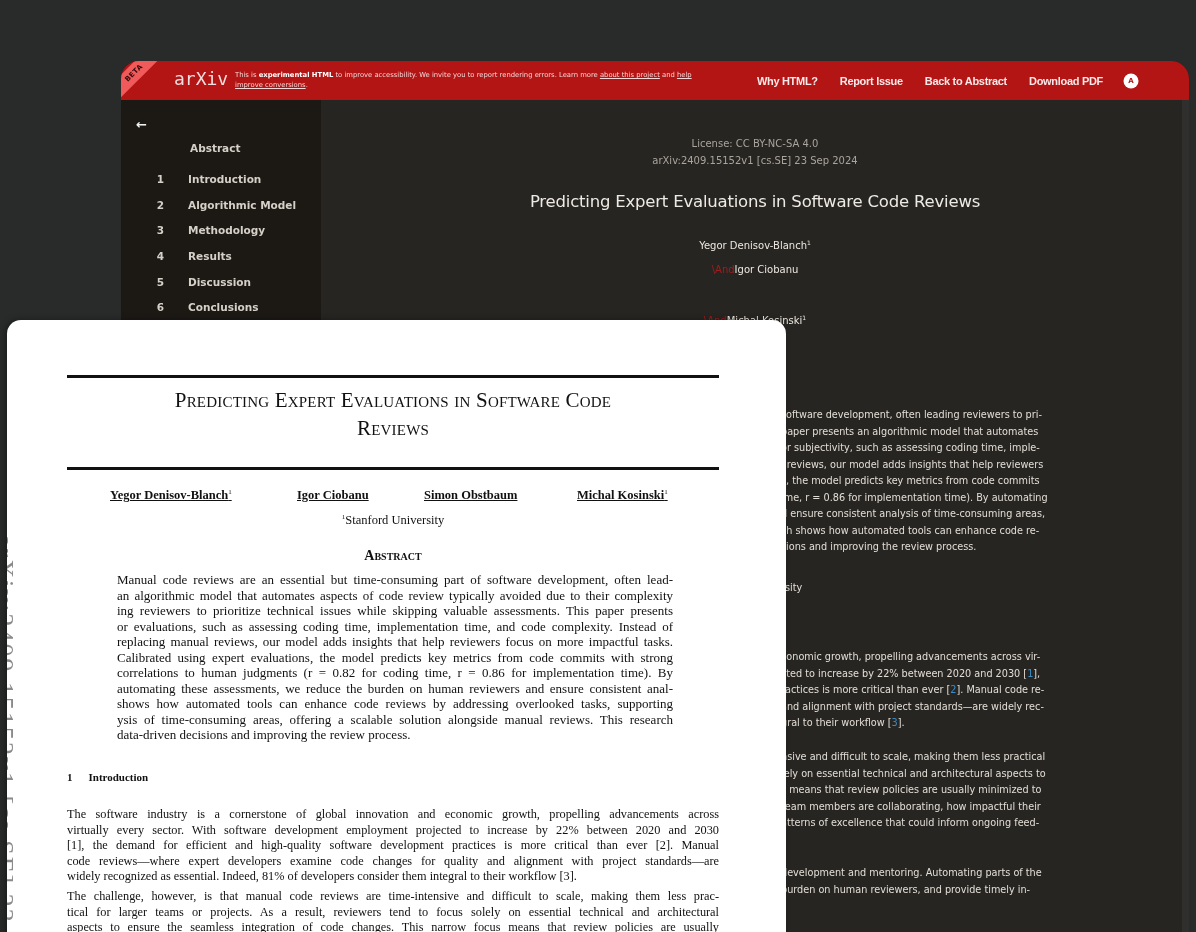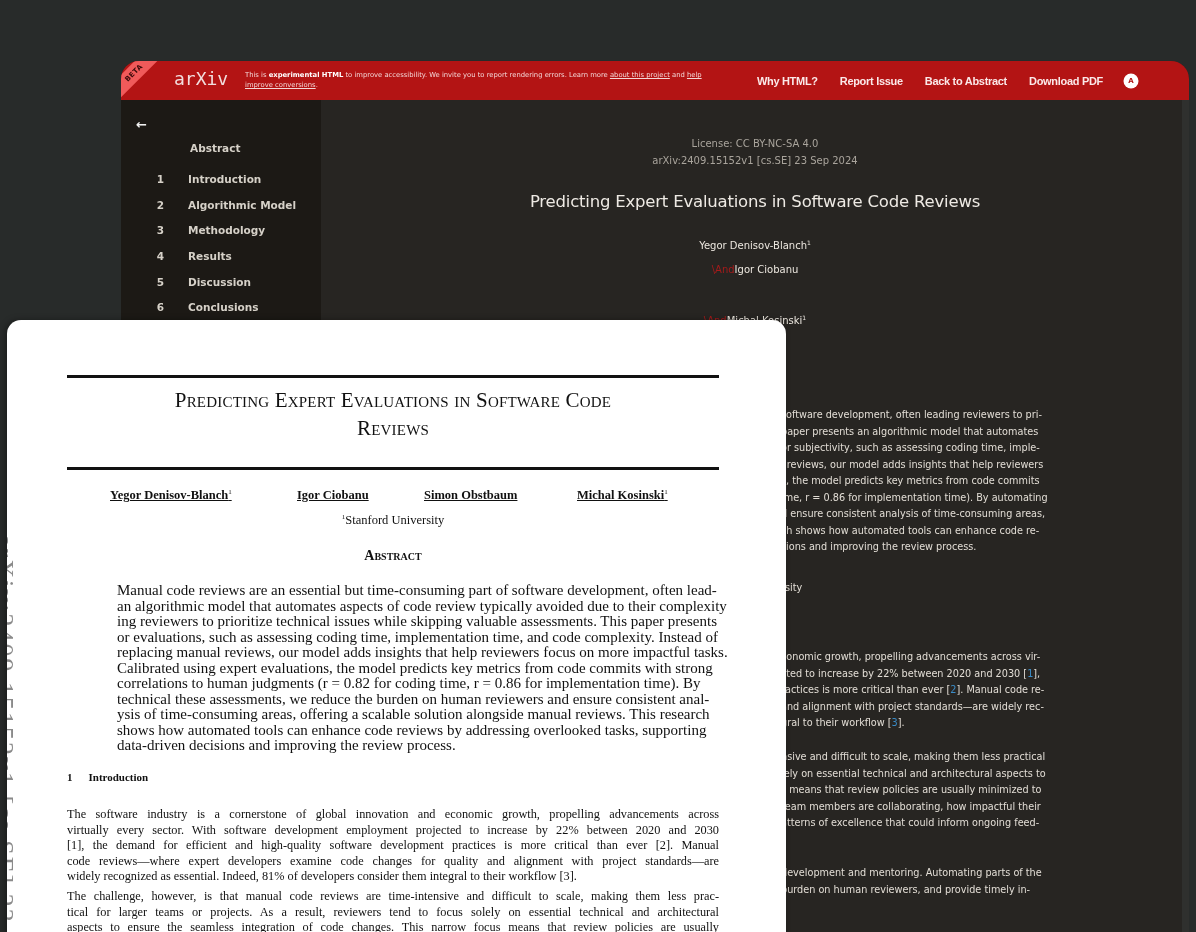--- a/index.html
+++ b/index.html
@@ -18,21 +18,21 @@
   .beta-ribbon {
     position: absolute; left: -22px; top: 4px; width: 70px; height: 16px;
     background: #f05a5a; transform: rotate(-45deg); text-align: center;
     font-size: 7px; font-weight: bold; color: #3a0a0a; line-height: 16px; letter-spacing: 0.5px;
   }
   .arxiv-logo {
     position: absolute; left: 53px; top: 7px; color: #f2dede; font-size: 18px;
     font-family: "DejaVu Sans Mono", monospace; letter-spacing: 0px;
   }
   .banner-text {
-    position: absolute; left: 124px; top: 9px; width: 480px;
+    position: absolute; left: 114px; top: 9px; width: 480px;
     font-size: 6.8px; line-height: 10px; color: #f3d6d6;
   }
   .banner-text b { color: #fff; }
   .banner-text u { color: #f3d6d6; }
   .nav-links {
     position: absolute; right: 0; top: 0; height: 39px; display: flex; align-items: center;
   }
   .nav-link {
     color: #fbe9e9; font-size: 11px; font-weight: bold; margin-right: 22px;
     font-family: Liberation Sans, sans-serif; letter-spacing: -0.3px; cursor: pointer;
@@ -94,21 +94,21 @@
   .pdf-authors { position: absolute; top: 168px; left: 60px; width: 652px; font-size: 12.5px; font-weight: bold; }
   .pdf-author { position: absolute; white-space: nowrap; text-decoration: underline; }
   .pdf-author sup { font-size: 7px; font-weight: normal; }
   .pdf-affil { position: absolute; top: 193px; left: 60px; width: 652px; text-align: center; font-size: 12.5px; }
   .pdf-affil sup { font-size: 7px; }
   .pdf-abstract-head {
     position: absolute; top: 228px; left: 60px; width: 652px; text-align: center;
     font-size: 14px; font-weight: bold; font-variant: small-caps;
   }
   .pdf-abstract {
-    position: absolute; top: 263px; left: 110px; width: 556px; font-size: 15px; line-height: 15.5px;
+    position: absolute; top: 252px; left: 110px; width: 556px; font-size: 13px; line-height: 15.5px;
     text-align: justify;
   }
   .pdf-abstract .line, .pdf-intro .line { display: block; white-space: nowrap; text-align-last: justify; }
   .pdf-abstract .line.last, .pdf-intro .line.last { text-align-last: left; }
   .pdf-section {
     position: absolute; top: 451px; left: 60px; font-size: 11px; font-weight: bold;
   }
   .pdf-section .sec-num { margin-right: 16px; }
   .pdf-intro { position: absolute; left: 60px; width: 652px; font-size: 12.3px; line-height: 15.5px; }
 </style>
@@ -230,23 +230,23 @@
 
   <div class="pdf-abstract-head">Abstract</div>
   <div class="pdf-abstract">
     <span class="line">Manual code reviews are an essential but time-consuming part of software development, often lead-</span>
     <span class="line">an algorithmic model that automates aspects of code review typically avoided due to their complexity</span>
     <span class="line">ing reviewers to prioritize technical issues while skipping valuable assessments. This paper presents</span>
     <span class="line">or evaluations, such as assessing coding time, implementation time, and code complexity. Instead of</span>
     <span class="line">replacing manual reviews, our model adds insights that help reviewers focus on more impactful tasks.</span>
     <span class="line">Calibrated using expert evaluations, the model predicts key metrics from code commits with strong</span>
     <span class="line">correlations to human judgments (r = 0.82 for coding time, r = 0.86 for implementation time). By</span>
-    <span class="line">technical these assessments, we reduce the burden on human reviewers and ensure consistent anal-</span>
+    <span class="line">automating these assessments, we reduce the burden on human reviewers and ensure consistent anal-</span>
+    <span class="line">shows how automated tools can enhance code reviews by addressing overlooked tasks, supporting</span>
     <span class="line">ysis of time-consuming areas, offering a scalable solution alongside manual reviews. This research</span>
-    <span class="line">shows how automated tools can enhance code reviews by addressing overlooked tasks, supporting</span>
     <span class="line last">data-driven decisions and improving the review process.</span>
   </div>
 
   <div class="pdf-section"><span class="sec-num">1</span><span>Introduction</span></div>
 
   <div class="pdf-intro" style="top:487px">
     <span class="line">The software industry is a cornerstone of global innovation and economic growth, propelling advancements across</span>
     <span class="line">virtually every sector. With software development employment projected to increase by 22% between 2020 and 2030</span>
     <span class="line">[1], the demand for efficient and high-quality software development practices is more critical than ever [2]. Manual</span>
     <span class="line">code reviews—where expert developers examine code changes for quality and alignment with project standards—are</span>

